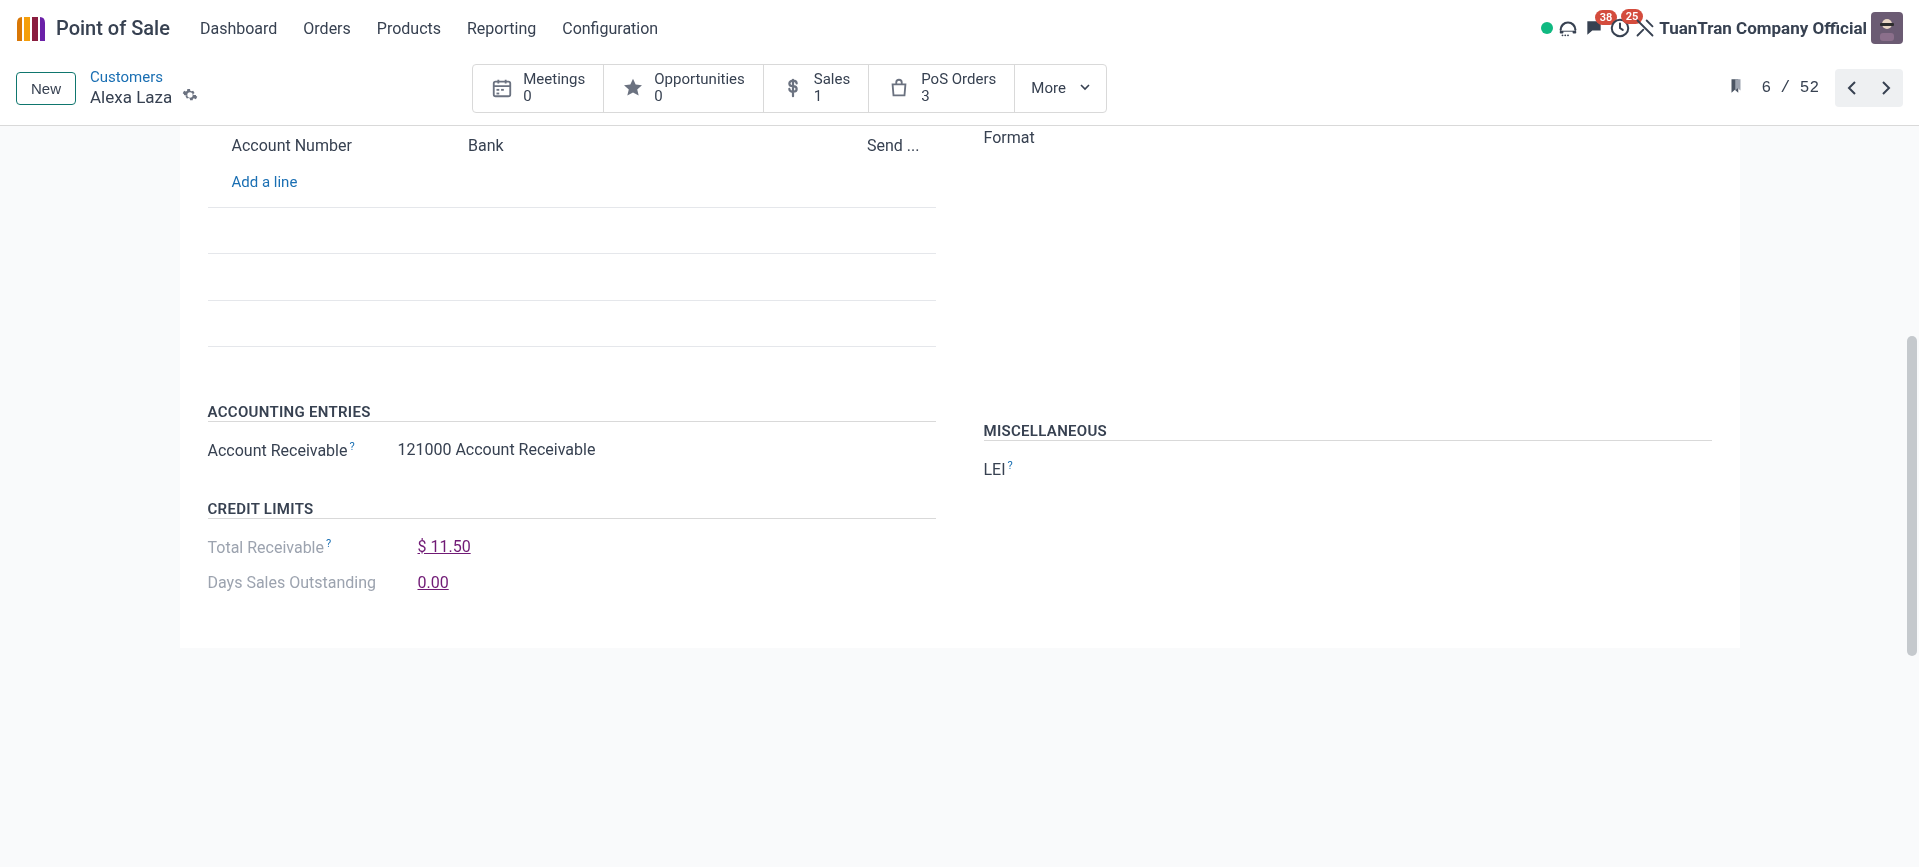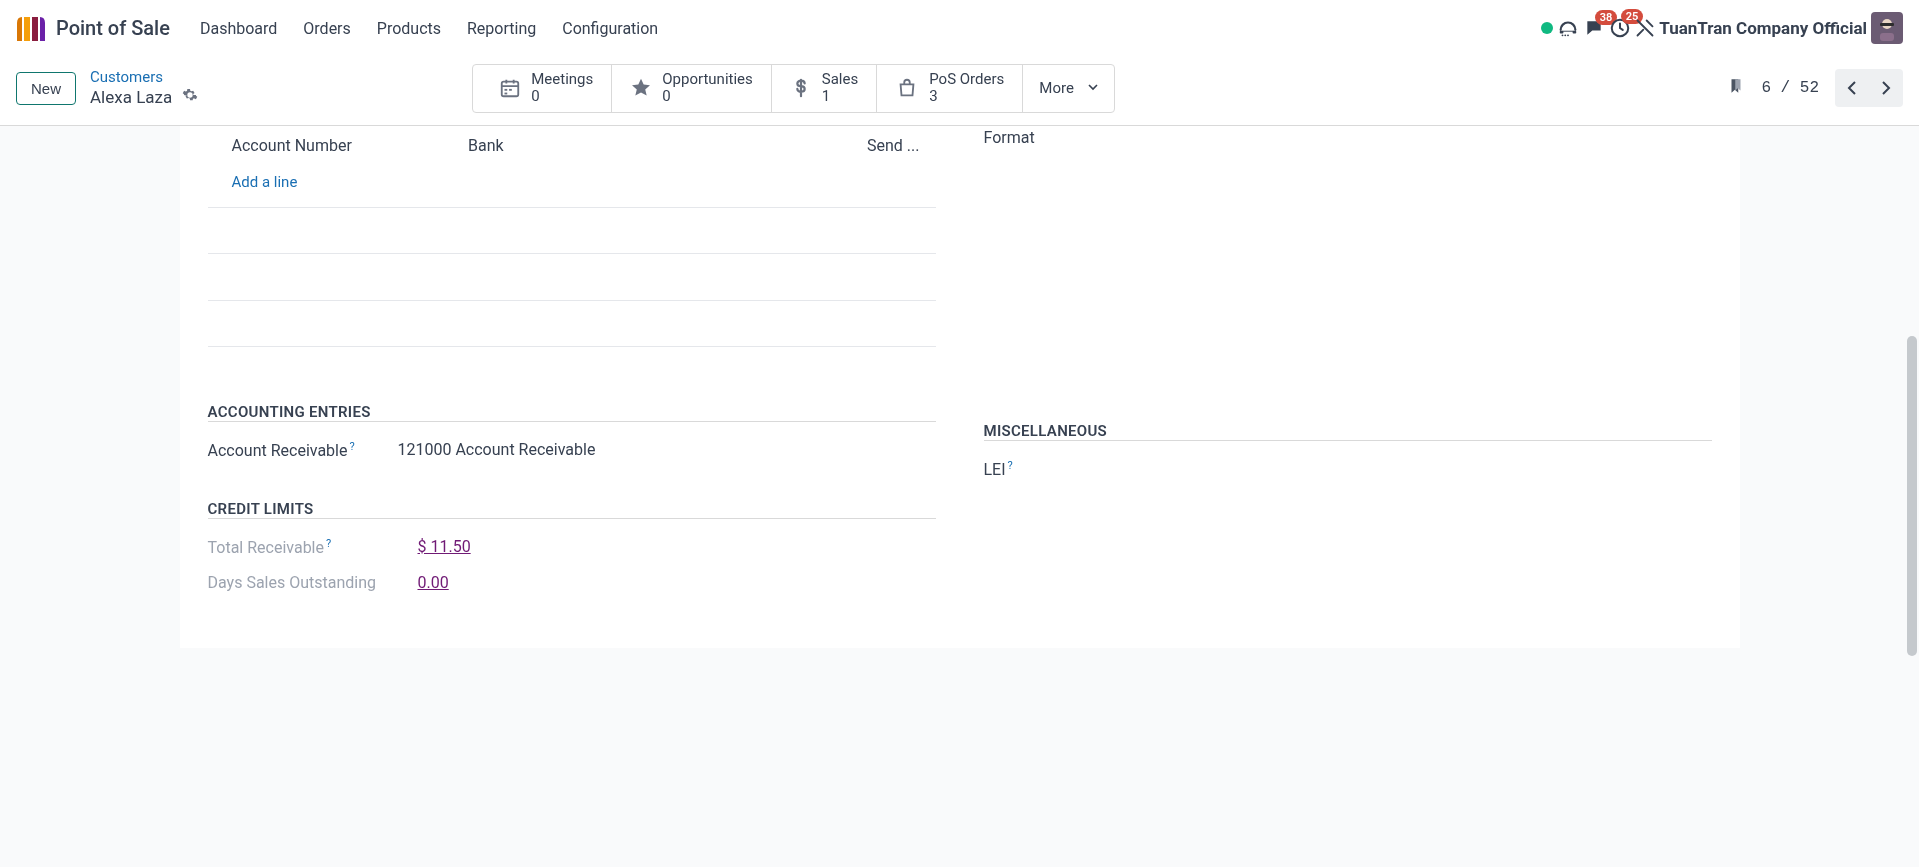--- a/index.html
+++ b/index.html
@@ -299,21 +299,21 @@
     <span class="breadcrumb-bottom">
       <span>Alexa Laza</span>
       <span class="gear-small">
         <svg width="16" height="16" viewBox="0 0 24 24">
             <path fill="#6b7280" d="M12 8a4 4 0 100 8 4 4 0 000-8zm9 4a7 7 0 01-.1 1.2l2 1.6-2 3.4-2.4-1a7 7 0 01-2 .1l-.4 2.6h-4l-.4-2.6a7 7 0 01-2-.9l-2.4 1-2-3.4 2-1.6A7 7 0 013 12a7 7 0 01.1-1.2l-2-1.6 2-3.4 2.4 1a7 7 0 012-.9L8 3h4l.4 2.6a7 7 0 012 .9l2.4-1 2 3.4-2 1.6c.1.4.2.8.2 1.5z"></path>
           </svg>
       </span>
     </span>
   </div>
 
-  <div class="stat-group" style="margin-left:260px;padding-left:8px;">
+  <div class="stat-group" style="margin-left:260px;">
     <div class="stat-btn">
       <svg class="stat-icon" width="22" height="22" viewBox="0 0 24 24">
         <rect x="3" y="5" width="18" height="16" rx="2" fill="none" stroke="#6b7280" stroke-width="2"></rect>
         <path d="M3 10h18M8 3v4M16 3v4" stroke="#6b7280" stroke-width="2"></path>
         <rect x="6" y="13" width="3" height="2" fill="#6b7280"></rect>
           <rect x="11" y="13" width="3" height="2" fill="#6b7280"></rect>
           <rect x="6" y="17" width="3" height="2" fill="#6b7280"></rect>
       </svg>
       <div class="stat-texts">
         <span>Meetings</span>

